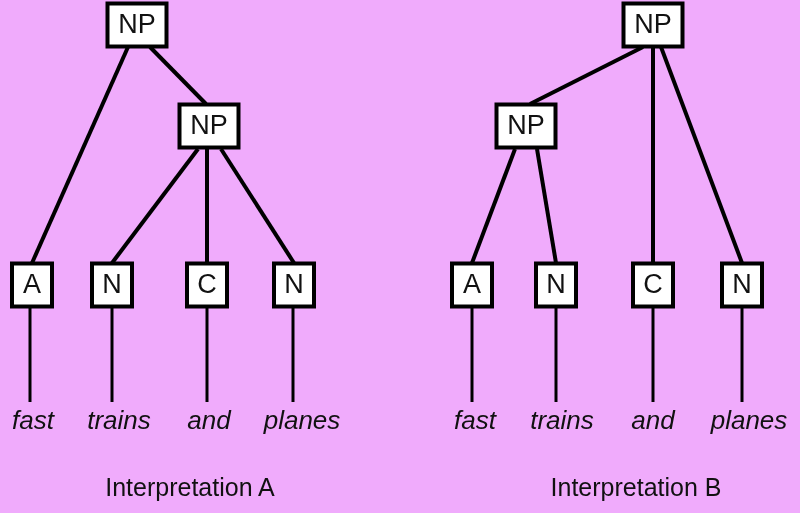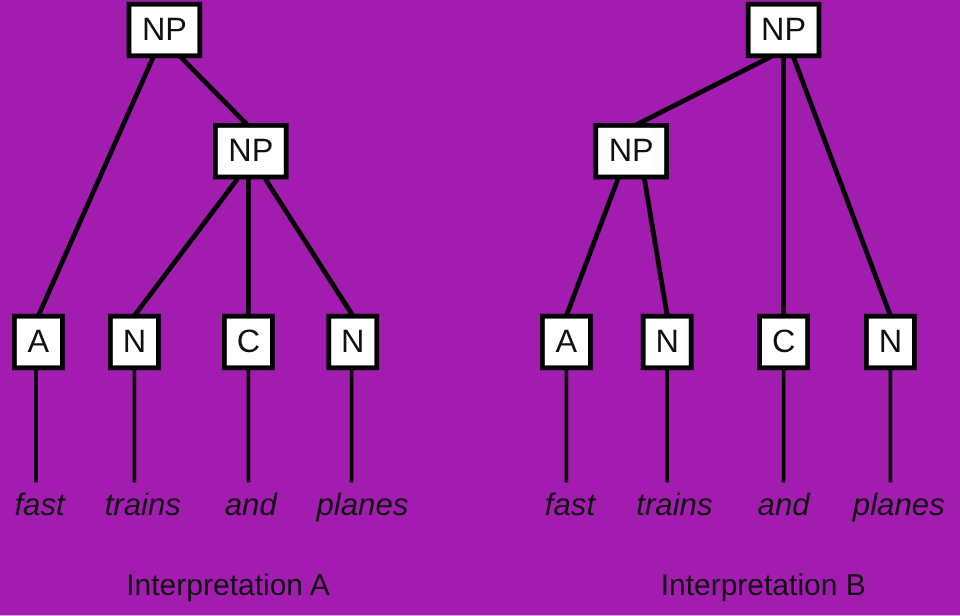--- a/index.html
+++ b/index.html
@@ -10,21 +10,21 @@
   body {
     width: 800px;
     height: 513px;
     overflow: hidden;
     font-family: "Liberation Sans", sans-serif;
   }
   #figure {
     position: relative;
     width: 800px;
     height: 513px;
-    background: #a21caf;
+    background: #f0abfc;
   }
   svg#tree-canvas {
     position: absolute;
     left: 0;
     top: 0;
     width: 800px;
     height: 513px;
     display: block;
   }
   .node-box-rect {

